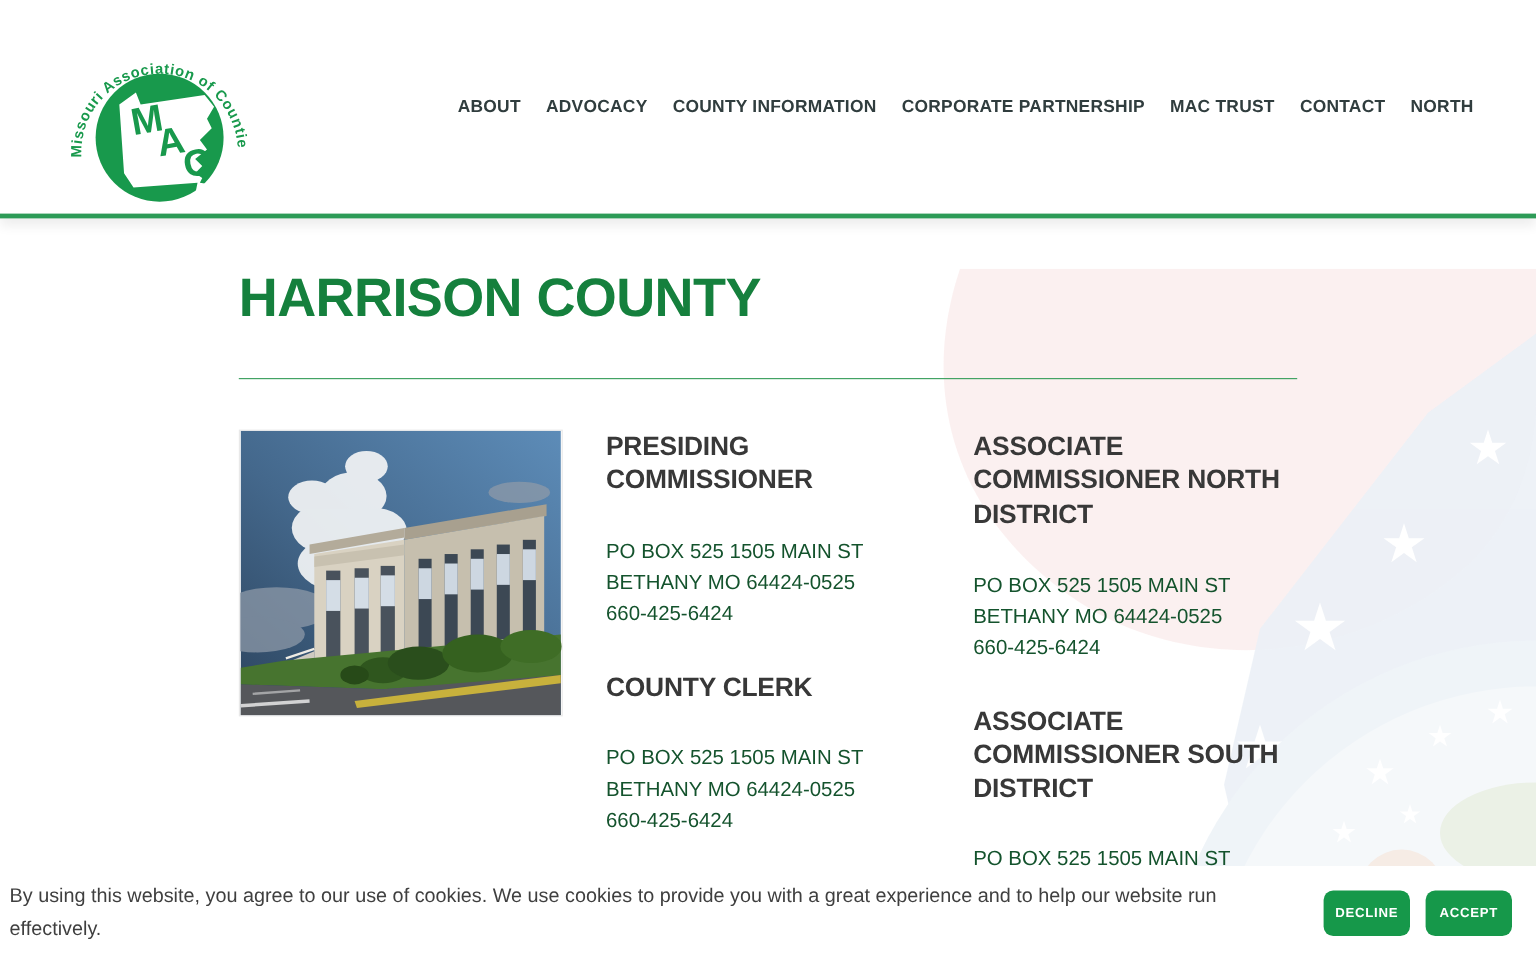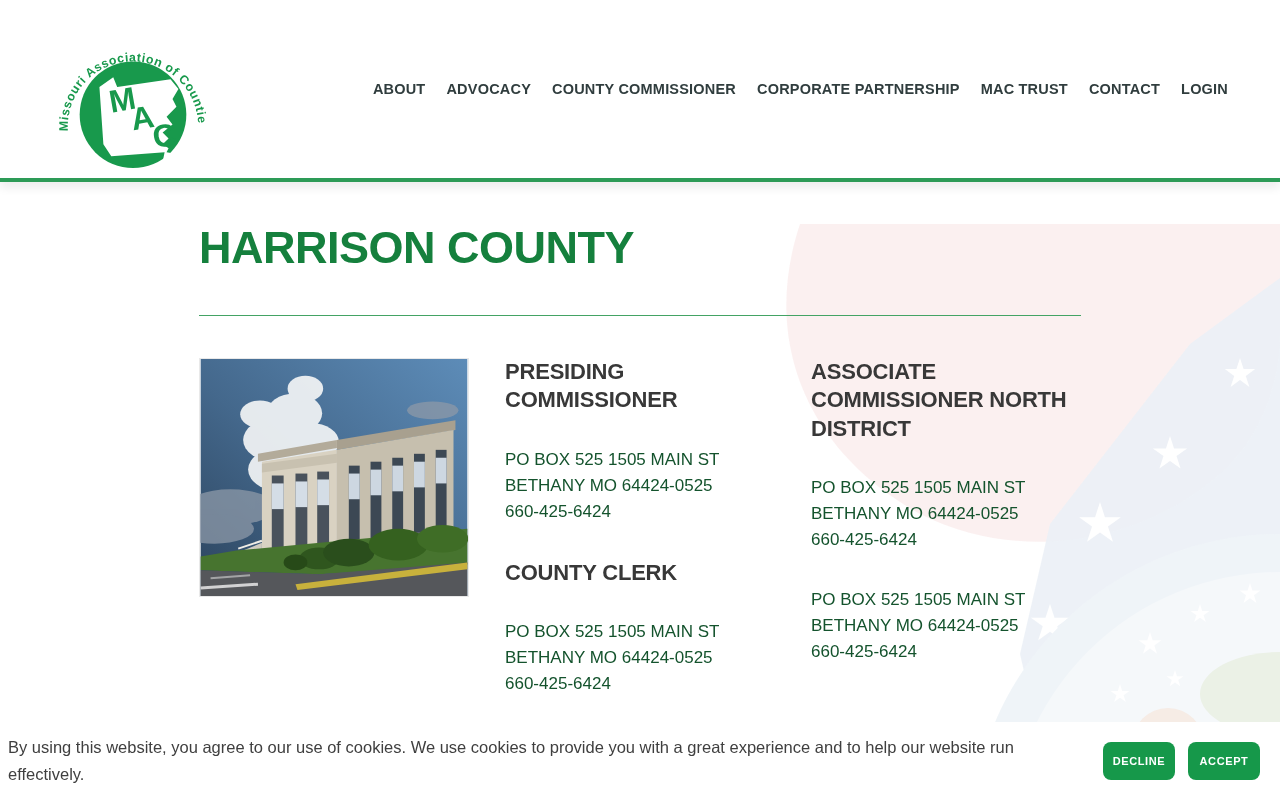--- a/index.html
+++ b/index.html
@@ -85,25 +85,25 @@
         <text x="58" y="108" transform="rotate(-10 58 108)">M</text>
         <text x="80" y="126" transform="rotate(-10 80 126)">A</text>
         <text x="102" y="144" transform="rotate(-10 102 144)">C</text>
       </g>
     </svg>
   </div>
 
   <nav class="nav">
     <a href="#">ABOUT</a>
     <a href="#">ADVOCACY</a>
-    <a href="#">COUNTY COMMISSIONER</a>
+    <a href="#">COUNTY INFORMATION</a>
     <a href="#">CORPORATE PARTNERSHIP</a>
     <a href="#">MAC TRUST</a>
     <a href="#">CONTACT</a>
-    <a href="#">LOGIN</a>
+    <a href="#">NORTH</a>
   </nav>
 </header>
 
 <main class="main">
 
   <svg class="watermark" viewBox="0 0 560 614">
     <defs>
       <path id="star" d="M0,-1 L0.2245,-0.309 L0.951,-0.309 L0.3633,0.118 L0.5878,0.809 L0,0.382 L-0.5878,0.809 L-0.3633,0.118 L-0.951,-0.309 L-0.2245,-0.309 Z" fill="#ffffff"></path>
     </defs>
     <g opacity="0.55">
@@ -220,20 +220,21 @@
         </div>
       </div>
 
       <div>
         <h3 class="office-heading">ASSOCIATE COMMISSIONER NORTH DISTRICT</h3>
         <div class="addr">
           <div>PO BOX 525 1505 MAIN ST</div>
           <div>BETHANY MO 64424-0525</div>
           <div>660-425-6424</div>
         </div>
+        <h3 class="office-heading">ASSOCIATE COMMISSIONER SOUTH DISTRICT</h3>
         <div class="addr">
           <div>PO BOX 525 1505 MAIN ST</div>
           <div>BETHANY MO 64424-0525</div>
           <div>660-425-6424</div>
         </div>
       </div>
 
     </div>
   </div>
 </main>

